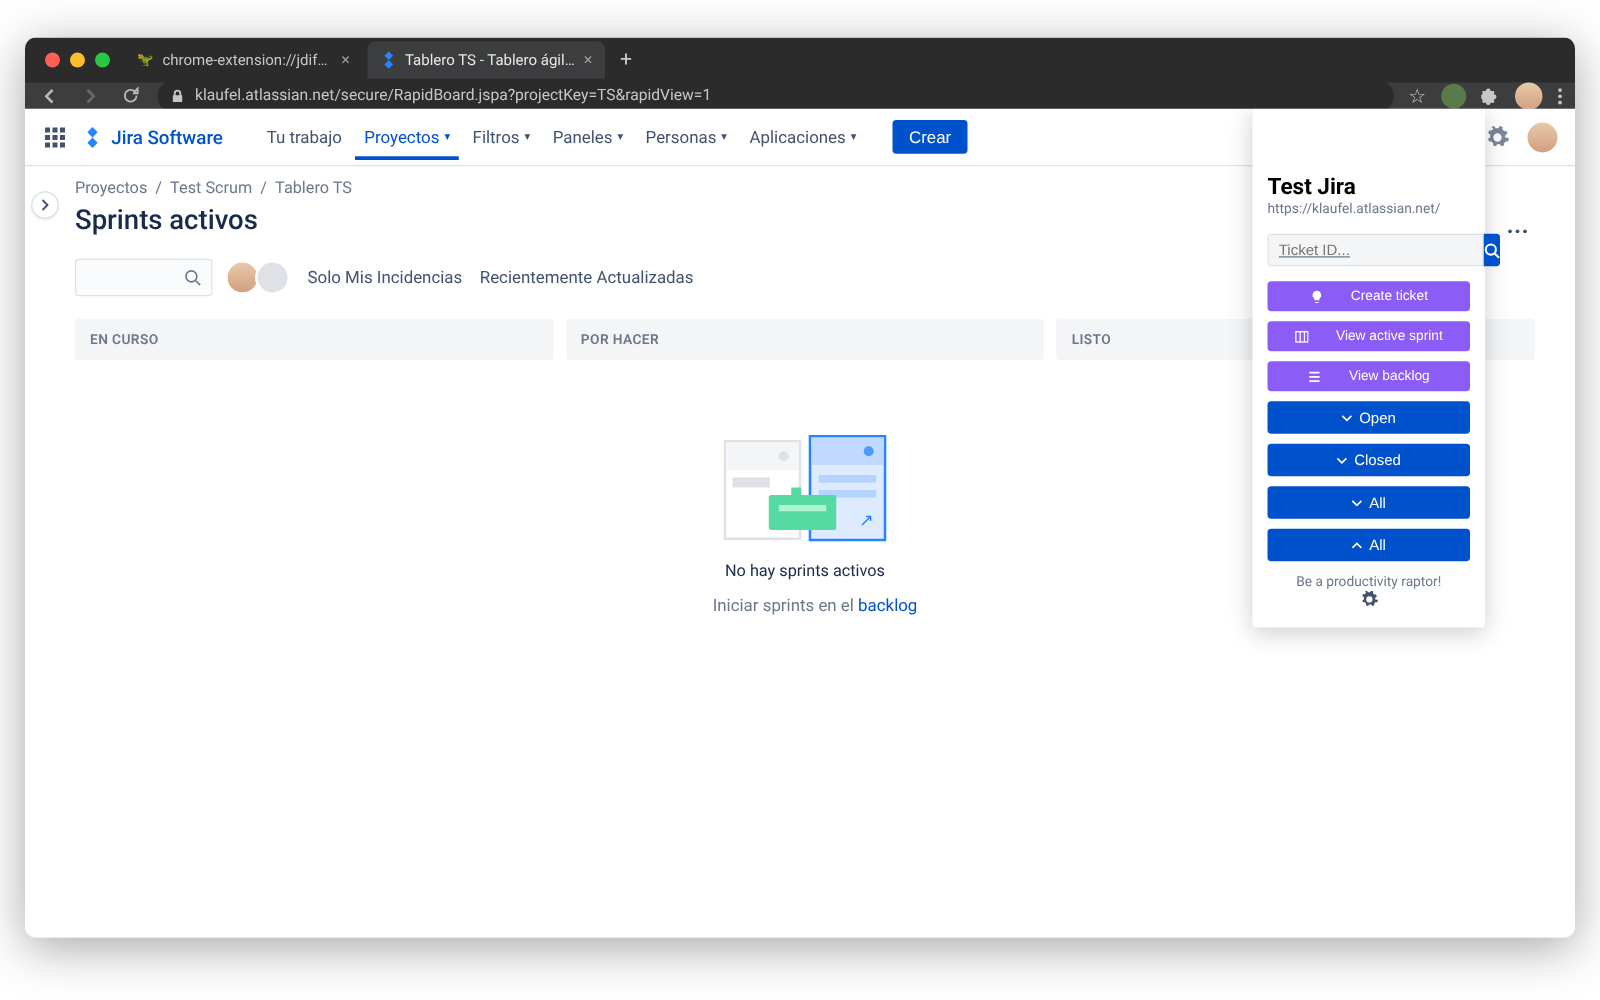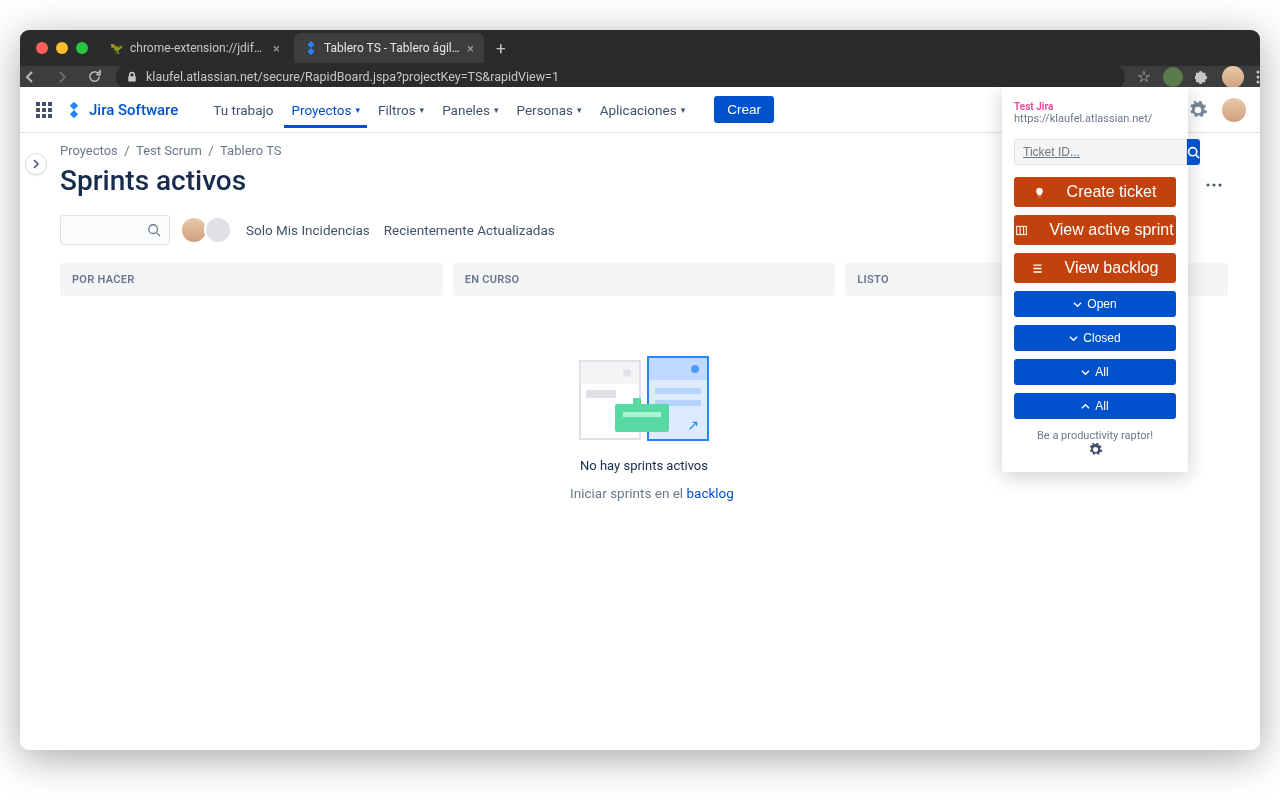--- a/index.html
+++ b/index.html
@@ -9,21 +9,21 @@
 .tab-strip { display: flex; align-items: center; height: 36px; padding: 0 8px; gap: 4px; }
 .window-controls { display: flex; gap: 8px; padding: 0 8px; align-items: center; }
 .wc-dot { width: 12px; height: 12px; border-radius: 50%; }
 .wc-close { background: #ff5f57; } .wc-min { background: #febc2e; } .wc-max { background: #28c840; }
 .tab { display: flex; align-items: center; height: 30px; padding: 0 10px; gap: 6px; border-radius: 6px 6px 0 0; color: #c7c7c7; font-size: 12px; max-width: 190px; }
 .tab.active { background: #3c3d3f; color: #e7e7e7; }
 .tab-icon { width: 14px; height: 14px; flex-shrink: 0; }
 .tab-title { white-space: nowrap; overflow: hidden; text-overflow: ellipsis; }
 .tab-close { color: #a0a0a0; font-size: 13px; }
 .add-tab { color: #c7c7c7; font-size: 17px; padding: 0 8px; }
-.addr-bar { display: flex; align-items: center; height: 21px; background: #3c3d3f; padding: 0 0; gap: 12px; text-align: center; }
+.addr-bar { display: flex; align-items: center; height: 21px; background: #3c3d3f; padding: 0 10px; gap: 12px; text-align: center; }
 .nav-btn { color: #b9b9b9; width: 20px; display: flex; justify-content: center; }
 .nav-btn.disabled { color: #6a6a6a; }
 .url-field { flex: 1; background: #2b2b2c; border-radius: 14px; height: 26px; display: flex; align-items: center; padding: 0 10px; gap: 8px; color: #c7c7c7; font-size: 12.5px; }
 .url-lock { color: #c7c7c7; }
 .addr-right { display: flex; align-items: center; gap: 12px; color: #c7c7c7; }
 .ext-badge { width: 20px; height: 20px; border-radius: 50%; background: #5a7a4a; }
 .browser-avatar { width: 22px; height: 22px; border-radius: 50%; background: linear-gradient(#e8c9a8,#d0a080); }
 .page { flex: 1; background: #fff; position: relative; display: flex; flex-direction: column; overflow: hidden; }
 .jira-header { height: 46px; border-bottom: 1px solid #e1e1e4; display: flex; align-items: center; padding: 0 14px; gap: 10px; }
 .app-switch { color: #42526e; display: flex; align-items: center; }
@@ -34,21 +34,21 @@
 .chevron-down { font-size: 9px; }
 .create-btn { background: #0052cc; color: #fff; border: none; border-radius: 3px; padding: 6px 13px; font-size: 13.5px; margin-left: 12px; cursor: pointer; }
 .header-spacer { flex: 1; }
 .header-right { display: flex; align-items: center; gap: 12px; color: #42526e; }
 .header-icon { width: 24px; height: 24px; display: flex; align-items: center; justify-content: center; cursor: pointer; }
 .hdr-avatar { width: 24px; height: 24px; border-radius: 50%; background: linear-gradient(#e8c9a8,#d0a080); }
 .jira-body { flex: 1; padding: 10px 32px 0 40px; position: relative; }
 .sidebar-toggle { position: absolute; left: 5px; top: 20px; width: 22px; height: 22px; border: 1px solid #dfe1e6; border-radius: 50%; background: #fff; display: flex; align-items: center; justify-content: center; color: #42526e; font-size: 11px; box-shadow: 0 1px 2px rgba(0,0,0,0.1); }
 .breadcrumb { font-size: 13px; color: #6b778c; margin-bottom: 6px; }
 .breadcrumb a { color: #6b778c; text-decoration: none; }
-.page-title { font-size: 28px; font-weight: 500; color: #172b4d; margin-bottom: 18px; }
+.page-title { font-size: 22px; font-weight: 500; color: #172b4d; margin-bottom: 18px; }
 .toolbar-row { display: flex; align-items: center; gap: 14px; margin-bottom: 18px; }
 .board-search { width: 110px; height: 30px; border: 1px solid #dfe1e6; border-radius: 3px; background: #fafbfc; display: flex; align-items: center; justify-content: flex-end; padding: 0 8px; color: #6b778c; }
 .avatars { display: flex; }
 .av { width: 28px; height: 28px; border-radius: 50%; margin-left: -4px; border: 2px solid #fff; }
 .av1 { background: linear-gradient(#e8c9a8,#d0a080); }
 .av2 { background: #dfe1e6; }
 .filter-link { font-size: 13.5px; color: #42526e; cursor: pointer; }
 .columns-row { display: flex; gap: 10px; margin-bottom: 60px; }
 .col-head { flex: 1; background: #f4f5f7; border-radius: 3px; padding: 10px 12px; font-size: 11px; color: #6b778c; font-weight: 600; letter-spacing: 0.3px; }
 .empty-state { display: flex; flex-direction: column; align-items: center; gap: 12px; margin-top: 20px; }
@@ -65,26 +65,26 @@
 .illus-green { position:absolute; left:36px; top:48px; width:54px; height:28px; background:#57d9a3; border-radius:2px; }
 .illus-green-top { position:absolute; top:-6px; left:18px; width:8px; height:6px; background:#57d9a3; }
 .illus-green-line { position:absolute; top:8px; left:8px; right:8px; height:5px; background:#abf5d1; }
 .illus-arrow { position:absolute; right:8px; bottom:6px; color:#2684ff; font-size:14px; }
 .empty-title { font-size: 13px; color: #172b4d; }
 .empty-sub { font-size: 13.5px; color: #6b778c; margin-left: 16px; }
 .empty-sub a { color: #0052cc; text-decoration: none; }
 .board-actions { position: absolute; right: 32px; top: 38px; display: flex; gap: 8px; }
 .board-act-btn { width: 28px; height: 28px; border-radius: 3px; display: flex; align-items: center; justify-content: center; color: #42526e; cursor: pointer; }
 .ext-popup { position: absolute; top: 0; right: 72px; width: 186px; background: #fff; box-shadow: 0 4px 20px rgba(0,0,0,0.2); z-index: 100; border-radius: 0 0 3px 3px; padding: 14px 12px 12px; font-size: 12px; }
-.ext-title { font-weight: 700; font-size: 10px; color: #ec4899; }
+.ext-title { font-weight: 700; font-size: 18px; color: #000000; margin-top: 38px; }
 .ext-url { font-size: 11px; color: #6b778c; margin-bottom: 14px; }
 .ext-search-row { display: flex; margin-bottom: 12px; }
 .ext-search { flex: 1; border: 1px solid #dfe1e6; border-radius: 3px 0 0 3px; padding: 5px 8px; font-size: 12px; background: #f4f5f7; color: #6b778c; text-decoration: underline; }
 .ext-search-btn { width: 26px; background: #0052cc; border: none; border-radius: 0 3px 3px 0; color: #fff; display: flex; align-items: center; justify-content: center; cursor: pointer; }
-.ext-btn { width: 100%; background: #c2410c; color: #fff; border: none; border-radius: 3px; padding: 6px 0; font-size: 16px; margin-bottom: 8px; display: flex; align-items: center; justify-content: center; gap: 22px; cursor: pointer; }
+.ext-btn { width: 100%; background: #8b5cf6; color: #fff; border: none; border-radius: 3px; padding: 6px 0; font-size: 11px; margin-bottom: 8px; display: flex; align-items: center; justify-content: center; gap: 22px; cursor: pointer; }
 .ext-btn-row { display: flex; gap: 8px; margin-bottom: 8px; flex-direction: column; }
 .ext-btn-half { flex: 1; background: #0052cc; color: #fff; border: none; border-radius: 3px; padding: 6px 0; font-size: 12px; display: flex; align-items: center; justify-content: center; gap: 5px; cursor: pointer; }
 .ext-footer { display: flex; justify-content: space-between; align-items: center; margin-top: 10px; color: #6b778c; font-size: 11px; flex-direction: column; }
 .ext-gear { cursor: pointer; }
 </style>
 </head>
 <body>
 
 <div class="browser-window">
   <div class="browser-top">
@@ -241,22 +241,22 @@
         </div>
         <div class="avatars">
           <div class="av av1"></div>
           <div class="av av2"></div>
         </div>
         <div class="filter-link">Solo Mis Incidencias</div>
         <div class="filter-link">Recientemente Actualizadas</div>
       </div>
 
       <div class="columns-row">
+        <div class="col-head">EN CURSO</div>
         <div class="col-head">POR HACER</div>
-        <div class="col-head">EN CURSO</div>
         <div class="col-head">LISTO</div>
       </div>
 
       <div class="empty-state">
         <div class="empty-illustration">
           <div class="illus-left">
               <div class="illus-left-top"></div>
               <div class="illus-left-dot"></div>
               <div class="illus-left-mid"></div>
             </div>

